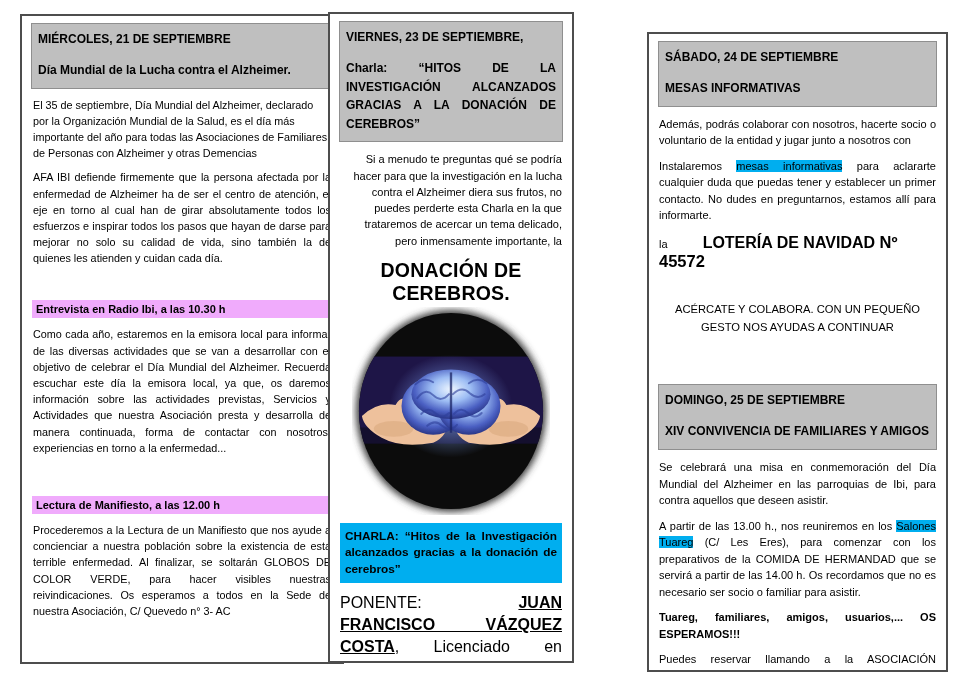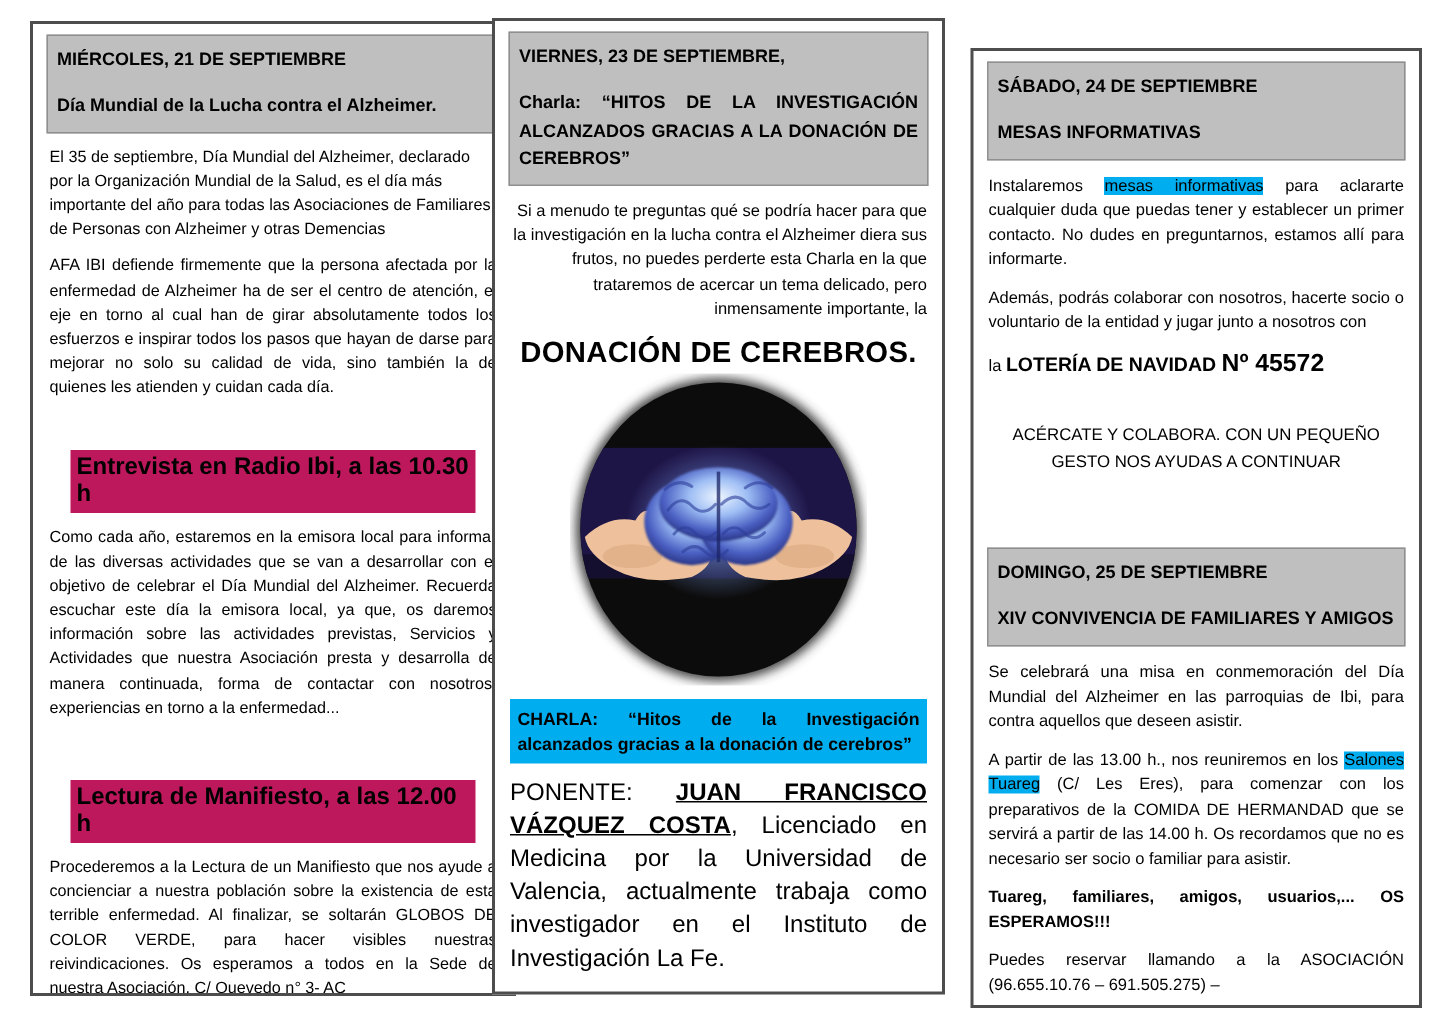--- a/index.html
+++ b/index.html
@@ -6,36 +6,36 @@
   body{
     width:960px;height:679px;position:relative;background:#ffffff;
     font-family:"Liberation Sans", sans-serif;color:#000;
     -webkit-font-smoothing:antialiased;
   }
   .panel{
     position:absolute;background:#fff;border:2px solid #4d4d4d;
     box-sizing:border-box;padding:7px 9px;overflow:hidden;
   }
   #panel-1{left:20px;top:14px;width:324px;height:650px;}
-  #panel-2{left:328px;top:12px;width:302px;height:651px;}
+  #panel-2{left:328px;top:12px;width:246px;height:651px;}
   #panel-3{left:647px;top:32px;width:301px;height:640px;}
 
   .gray-head{
     background:#bfbfbf;border:1px solid #8f8f8f;
     padding:8px 6px;font-weight:bold;
   }
   .gray-head .hl1{font-size:12px;margin:0 0 15px 0;}
   .gray-head .hl2{font-size:12px;margin:0;line-height:1.55;}
 
   .body-p{font-size:10.8px;line-height:1.5;text-align:justify;margin:8px 2px;}
   .body-p.ragged{text-align:left;}
 
   .cyan-bar{
-    background:#be185d;color:#000;font-weight:bold;font-size:16px;
-    padding:3px 4px;margin:0 16px;
+    background:#f0abfc;color:#000;font-weight:bold;font-size:11px;
+    padding:3px 4px;margin:0 1px;
   }
   .cyan-block{
     background:#00aeef;color:#000;font-weight:bold;font-size:11.8px;
     padding:5px 5px;margin:0 1px;line-height:1.4;text-align:justify;
   }
 
   
   #p1-radio-bar{margin-top:34px;}
   #p1-manifest-bar{margin-top:40px;}
 
@@ -44,21 +44,21 @@
   .intro-p{font-size:11px;line-height:1.48;text-align:right;margin:9px 1px 4px;}
   .big-title{font-size:19.5px;font-weight:bold;text-align:center;margin:10px 0 2px;letter-spacing:.2px;}
   .img-wrap{text-align:center;margin:2px 0 4px;}
   #panel-2 .body-p{font-size:16px;line-height:1.38;margin:9px 1px;}
   .name-strong{font-weight:bold;text-decoration:underline;}
 
   
   #panel-3 .body-p{font-size:11px;line-height:1.5;margin:9px 1px;}
   .inline-hl{background:#00aeef;}
   .lottery-line{font-size:11px;margin:2px 1px 0;}
-  .lottery-bold{font-weight:bold;font-size:13px;}
+  .lottery-bold{font-weight:bold;font-size:16px;margin-left:32px;}
   .lottery-num{font-weight:bold;font-size:16.5px;}
   #p3-cta{margin:30px auto 0;width:88%;font-size:11.2px;line-height:1.6;font-weight:normal;text-align:center;}
   #p3-head2{margin-top:48px;}
   .bold-p{font-weight:bold;}
 </style>
 </head>
 <body>
 
 <div class="panel" id="panel-1">
   <div class="gray-head">
@@ -142,22 +142,22 @@
   <p class="body-p"><span>PONENTE: </span><span class="name-strong">JUAN FRANCISCO VÁZQUEZ COSTA</span><span>, Licenciado en Medicina por la Universidad de Valencia, actualmente trabaja como investigador en el Instituto de Investigación La Fe.</span></p>
   <p class="body-p"><span>FAMILIARES: </span><span class="name-strong">BIOBANCO DE LA FE</span><span>, establecimiento que se ocupa de recogida de muestras biológicas con fines diagnósticos o de investigación biomédica.</span></p>
 
 </div>
 
 <div class="panel" id="panel-3">
   <div class="gray-head">
     <div class="hl1">SÁBADO, 24 DE SEPTIEMBRE</div>
     <div class="hl2">MESAS INFORMATIVAS</div>
   </div>
+  <p class="body-p">Además,  podrás colaborar con nosotros, hacerte socio o voluntario de la entidad y  jugar junto a nosotros con</p>
   <p class="body-p"><span>Instalaremos </span><span class="inline-hl">mesas informativas</span><span> para aclararte cualquier duda que puedas tener y establecer un primer contacto. No dudes en preguntarnos, estamos allí para informarte.</span></p>
-  <p class="body-p">Además,  podrás colaborar con nosotros, hacerte socio o voluntario de la entidad y  jugar junto a nosotros con</p>
   <div class="lottery-line"><span>la  </span><span class="lottery-bold">LOTERÍA DE NAVIDAD </span><span class="lottery-num">Nº 45572</span></div>
   <div id="p3-cta">ACÉRCATE Y COLABORA. CON UN PEQUEÑO GESTO NOS AYUDAS A CONTINUAR</div>
   <div class="gray-head" id="p3-head2">
     <div class="hl1">DOMINGO, 25 DE SEPTIEMBRE</div>
     <div class="hl2">XIV CONVIVENCIA DE FAMILIARES Y AMIGOS</div>
   </div>
   <p class="body-p">Se celebrará una misa en conmemoración del Día Mundial del Alzheimer en las parroquias de Ibi, para contra aquellos que deseen asistir.</p>
   <p class="body-p"><span>A partir de las 13.00 h., nos reuniremos en los </span><span class="inline-hl">Salones Tuareg</span><span> (C/ Les Eres), para comenzar con los preparativos de la COMIDA DE HERMANDAD que se servirá a partir de las 14.00 h. Os recordamos que no es necesario ser socio o familiar para asistir.</span></p>
   <p class="body-p bold-p">Tuareg, familiares, amigos,  usuarios,... OS ESPERAMOS!!!</p>
   <p class="body-p">Puedes reservar llamando a la ASOCIACIÓN (96.655.10.76 – 691.505.275) –</p>

